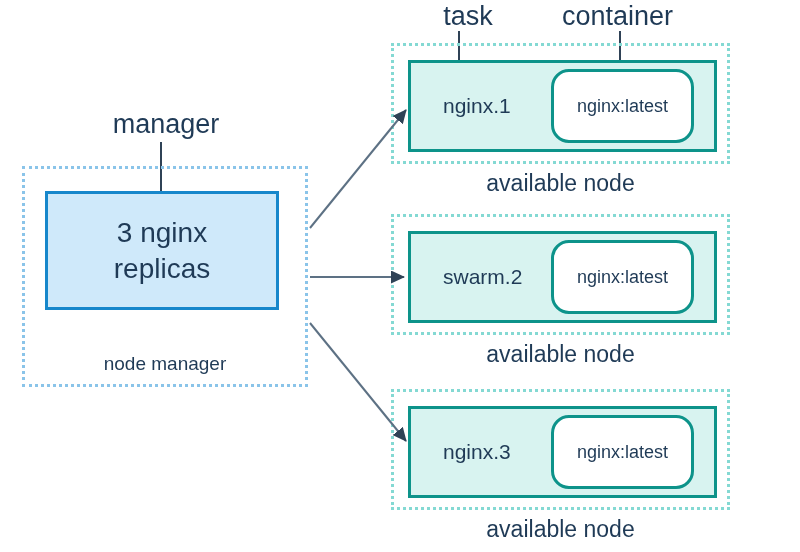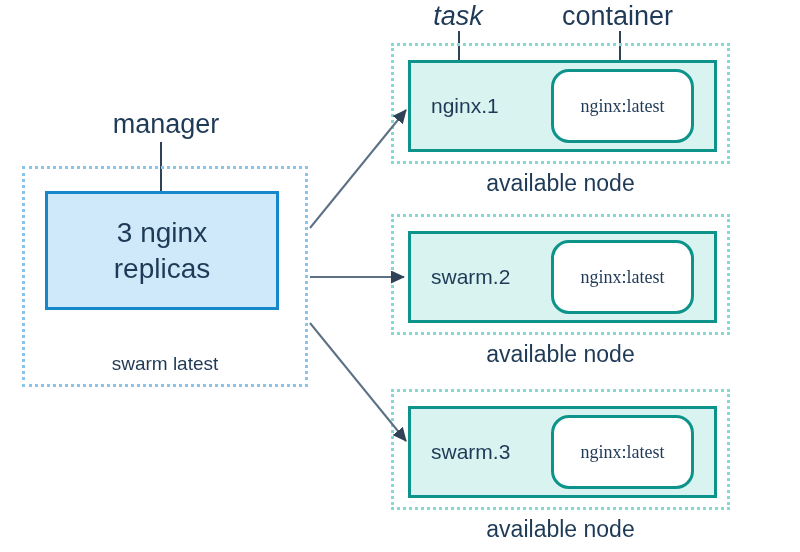--- a/index.html
+++ b/index.html
@@ -38,49 +38,49 @@
   .node-dotted{
     position:relative; width:339px; height:121px; box-sizing:border-box;
     border:3px dotted var(--teal-dotted);
   }
   .task-box{
     position:absolute; left:14px; top:14px; width:309px; height:92px;
     box-sizing:border-box; border:3px solid var(--teal-border);
     background:var(--teal-fill); display:flex; align-items:center;
     justify-content:space-between; padding:0 20px;
   }
-  .task-label{font-size:21px;}
+  .task-label{font-size:21px;margin-left:12px;}
   .container-box{
     box-sizing:border-box; width:143px; height:74px; border:3px solid var(--teal-border);
-    border-radius:18px; background:#fff; display:flex; align-items:center; justify-content:center;font-family:Liberation Serif, serif;
+    border-radius:18px; background:#fff; display:flex; align-items:center; justify-content:center;
   }
   .container-box span{font-size:18px;}
   .node-caption{margin-top:6px; text-align:center; font-size:23px;}
   
   .arrows{position:absolute; left:0; top:0; pointer-events:none;}
   .arrows line{stroke:var(--arrow-line); stroke-width:2;}
 </style>
 </head>
 <body>
 
 <div class="canvas">
 
   <div class="callout" style="left:91px; top:110px; width:150px;">manager</div>
-  <div class="callout" style="left:410px; top:2px; width:96px;font-style:italic;">task</div>
+  <div class="callout" style="left:420px; top:2px; width:96px;">task</div>
   <div class="callout" style="left:545px; top:2px; width:145px;">container</div>
 
   <div class="pointer-line" style="left:160px; top:142px; height:86px;"></div>
   <div class="pointer-line" style="left:458px; top:31px; height:51px;"></div>
   <div class="pointer-line" style="left:619px; top:31px; height:53px;"></div>
 
   <div class="manager">
     <div class="service-box">
       <div class="txt">3 nginx replicas</div>
     </div>
-    <div class="manager-caption">swarm latest</div>
+    <div class="manager-caption">node manager</div>
   </div>
 
   <div class="node" style="top:43px;">
     <div class="node-dotted">
       <div class="task-box">
         <span class="task-label">nginx.1</span>
         <div class="container-box">
           <span>nginx:latest</span>
         </div>
       </div>
@@ -96,21 +96,21 @@
           <span>nginx:latest</span>
         </div>
       </div>
     </div>
     <div class="node-caption">available node</div>
   </div>
 
   <div class="node" style="top:389px;">
     <div class="node-dotted">
       <div class="task-box">
-        <span class="task-label">swarm.3</span>
+        <span class="task-label">nginx.3</span>
         <div class="container-box">
           <span>nginx:latest</span>
         </div>
       </div>
     </div>
     <div class="node-caption">available node</div>
   </div>
 
   <svg class="arrows" width="800" height="552" viewBox="0 0 800 552">
     <defs>

